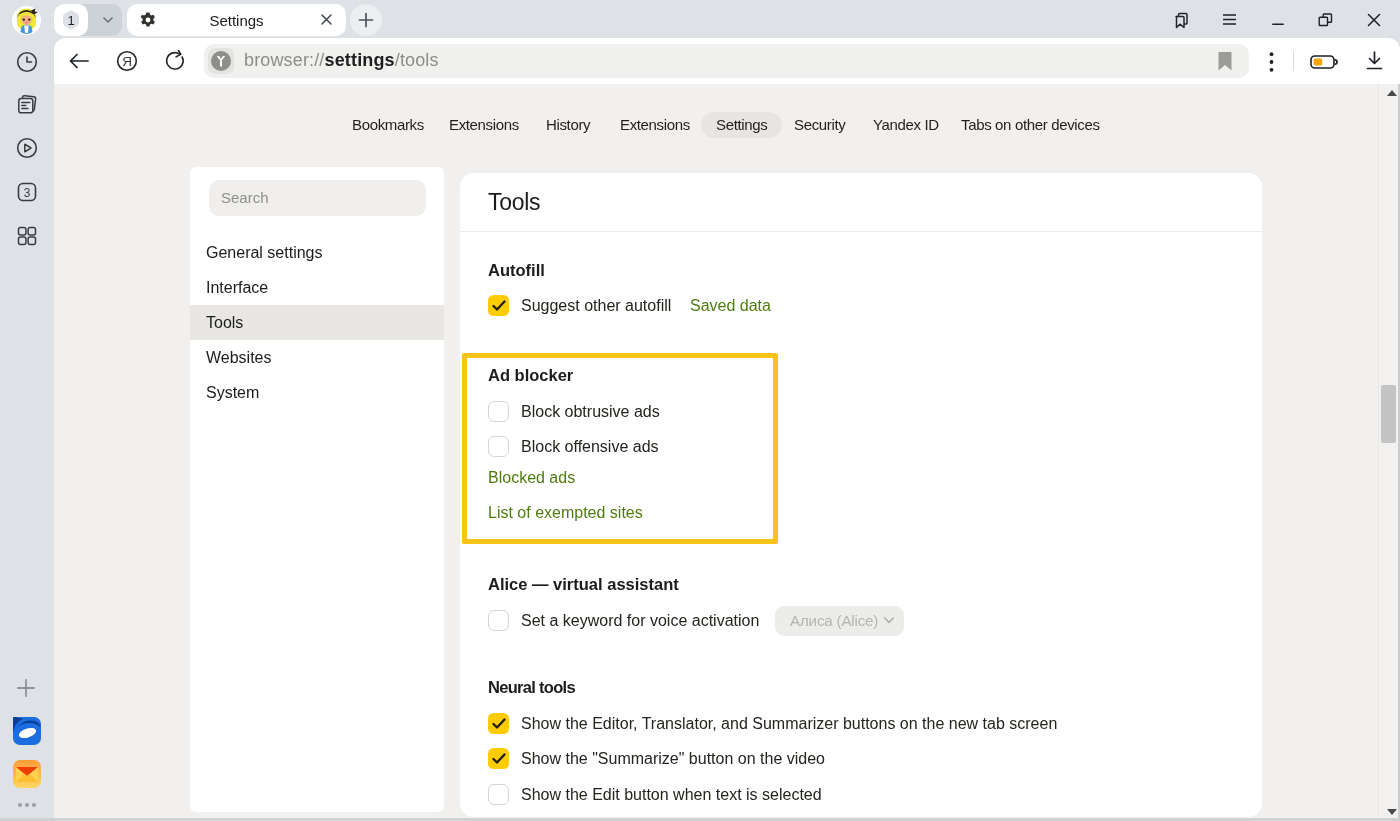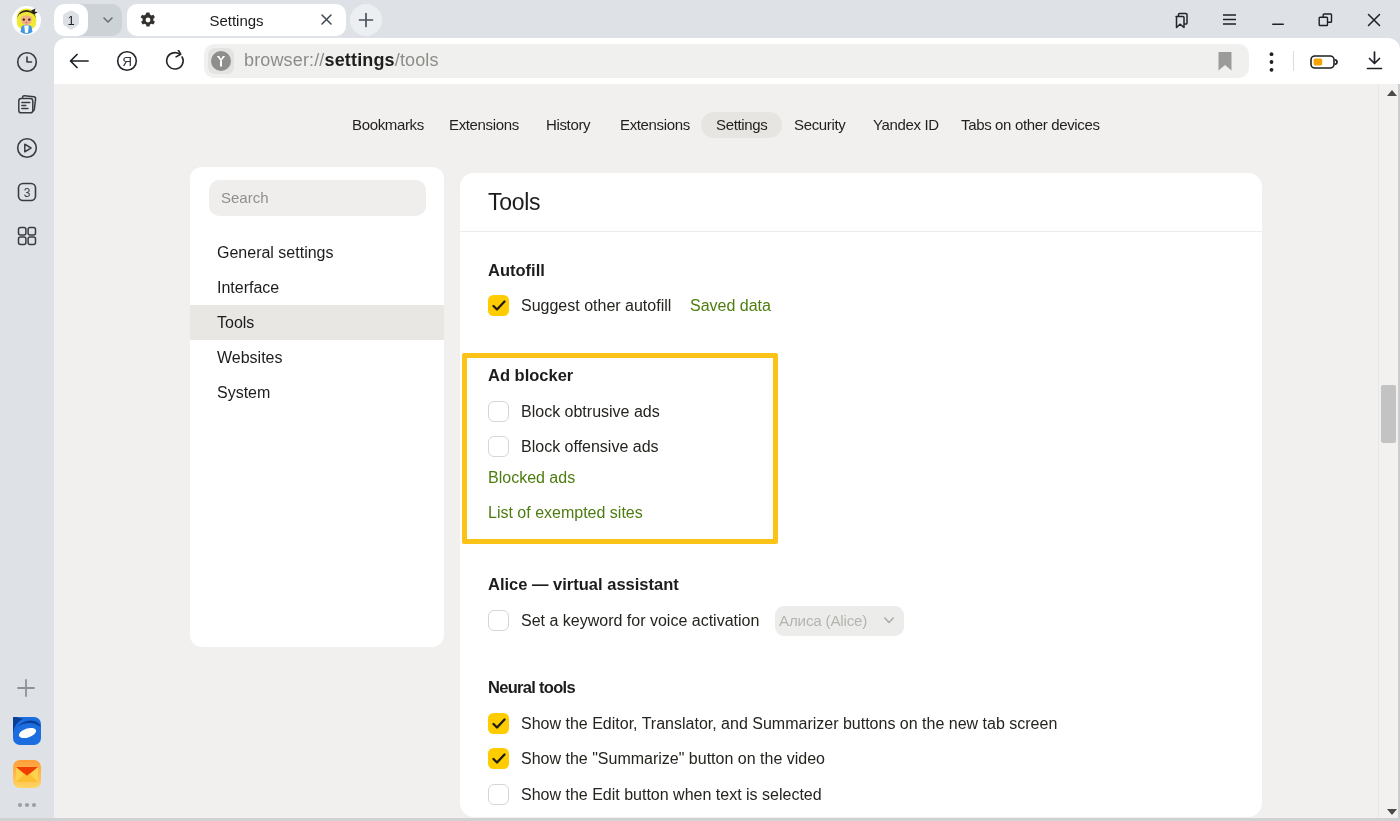--- a/index.html
+++ b/index.html
@@ -35,41 +35,41 @@
 
 
 .sbicon { position:absolute; left:16px; }
 
 
 #nav { position:absolute; left:0; top:112px; height:26px; font-size:15px; color:#211f1c; letter-spacing:-0.35px; }
 #nav span { position:absolute; top:0; line-height:26px; white-space:nowrap; }
 #nav .pill { background:#e7e5e2; border-radius:13px; padding:0 15px; }
 
 
-#lpanel { position:absolute; left:190px; top:167px; width:254px; height:480px; background:#fff; border-radius:12px; }
+#lpanel { position:absolute; left:190px; top:167px; width:254px; height:645px; background:#fff; border-radius:6px; }
 #search { position:absolute; left:19px; top:13px; width:217px; height:36px; background:#efeeec; border-radius:10px; font-size:15px; color:#8f8f8b; line-height:36px; padding-left:12px; }
-.mitem { position:absolute; left:0; width:254px; height:35px; font-size:16px; color:#1c1c1c; line-height:35px; padding-left:27px; }
+.mitem { position:absolute; left:0; width:254px; height:35px; font-size:16px; color:#1c1c1c; line-height:35px; padding-left:16px; }
 .mitem.sel { background:#e9e7e4; }
 
 #rpanel { position:absolute; left:460px; top:173px; width:802px; height:644px; background:#fff; border-radius:14px; }
 #rtitle { position:absolute; left:28px; top:16px; font-size:23px; letter-spacing:-0.3px; color:#1c1c1c; }
 #rdivider { position:absolute; left:0; top:58px; width:802px; height:1px; background:#ebebeb; }
 
 .shead { position:absolute; left:28px; font-size:16.5px; font-weight:bold; color:#1c1c1c;text-align:right; }
 .cbrow { position:absolute; left:28px; height:21px; }
 .cb { position:absolute; left:0; top:0; width:21px; height:21px; border-radius:5.5px; }
 .cb.off { background:#fff; border:1.4px solid #d6d6d4; border-radius:6px; }
 .cb.on { background:#fc0; }
 .cb.on svg { position:absolute; left:3.5px; top:4.5px; }
 .cbrow .lbl { position:absolute; left:33px; top:2px; font-size:16px; color:#26241f; white-space:nowrap; }
 a.lnk { color:#4d7c0f; text-decoration:none; font-size:16px; position:absolute; white-space:nowrap; }
 
 #adbox { position:absolute; left:2px; top:180px; width:316px; height:191px; border:5px solid #fbc217; border-radius:2px; }
 
-#dropdown { position:absolute; left:315px; top:433px; width:129px; height:30px; background:#ececea; border-radius:9px; color:#b5b4b0; font-size:15.2px; line-height:30px; padding-left:4px; letter-spacing:-0.2px; }
+#dropdown { position:absolute; left:315px; top:433px; width:129px; height:30px; background:#ececea; border-radius:9px; color:#b5b4b0; font-size:15.2px; line-height:30px; padding-left:15px; letter-spacing:-0.2px; }
 
 
 #sbar { position:absolute; left:1378px; top:84px; width:20px; height:734px; background:#f2f1ef; border-left:1px solid #e8e7e5; }
 #sthumb { position:absolute; left:2px; top:301px; width:15px; height:58px; background:#c3c3c3; border-radius:2px; }
 #redge { position:absolute; left:1398px; top:84px; width:2px; height:735px; background:#caccce; }
 </style>
 </head>
 <body>
 
 <div id="toolbar"></div>

